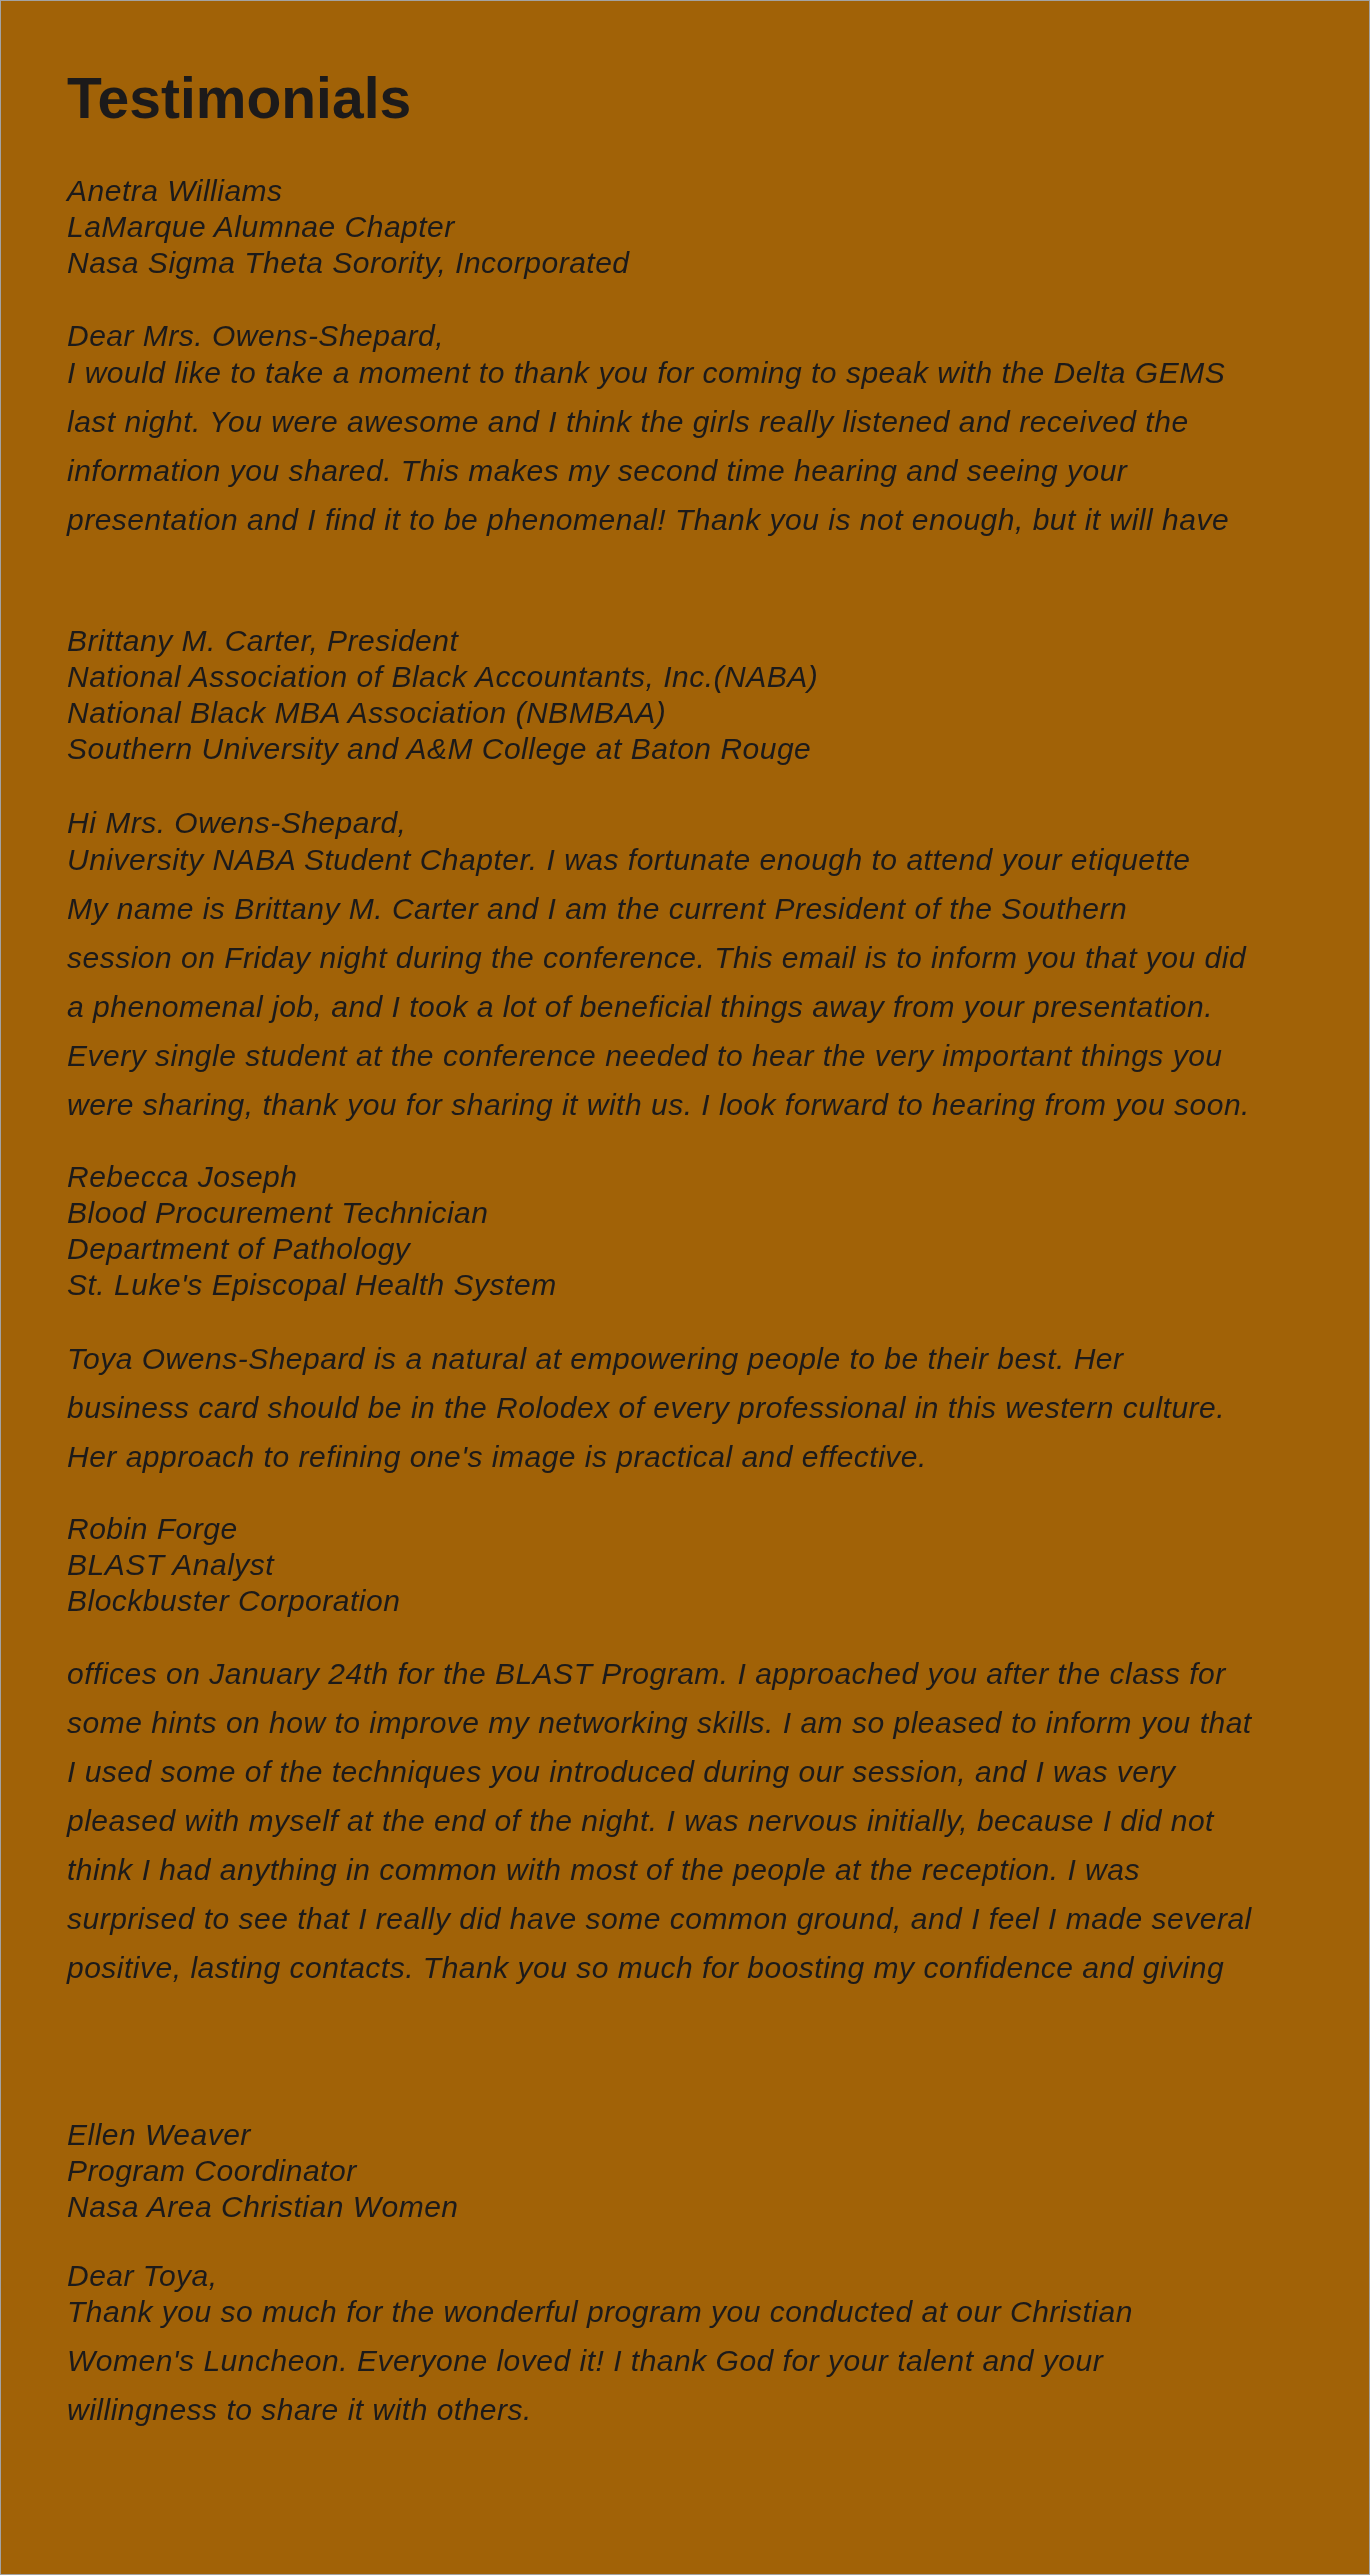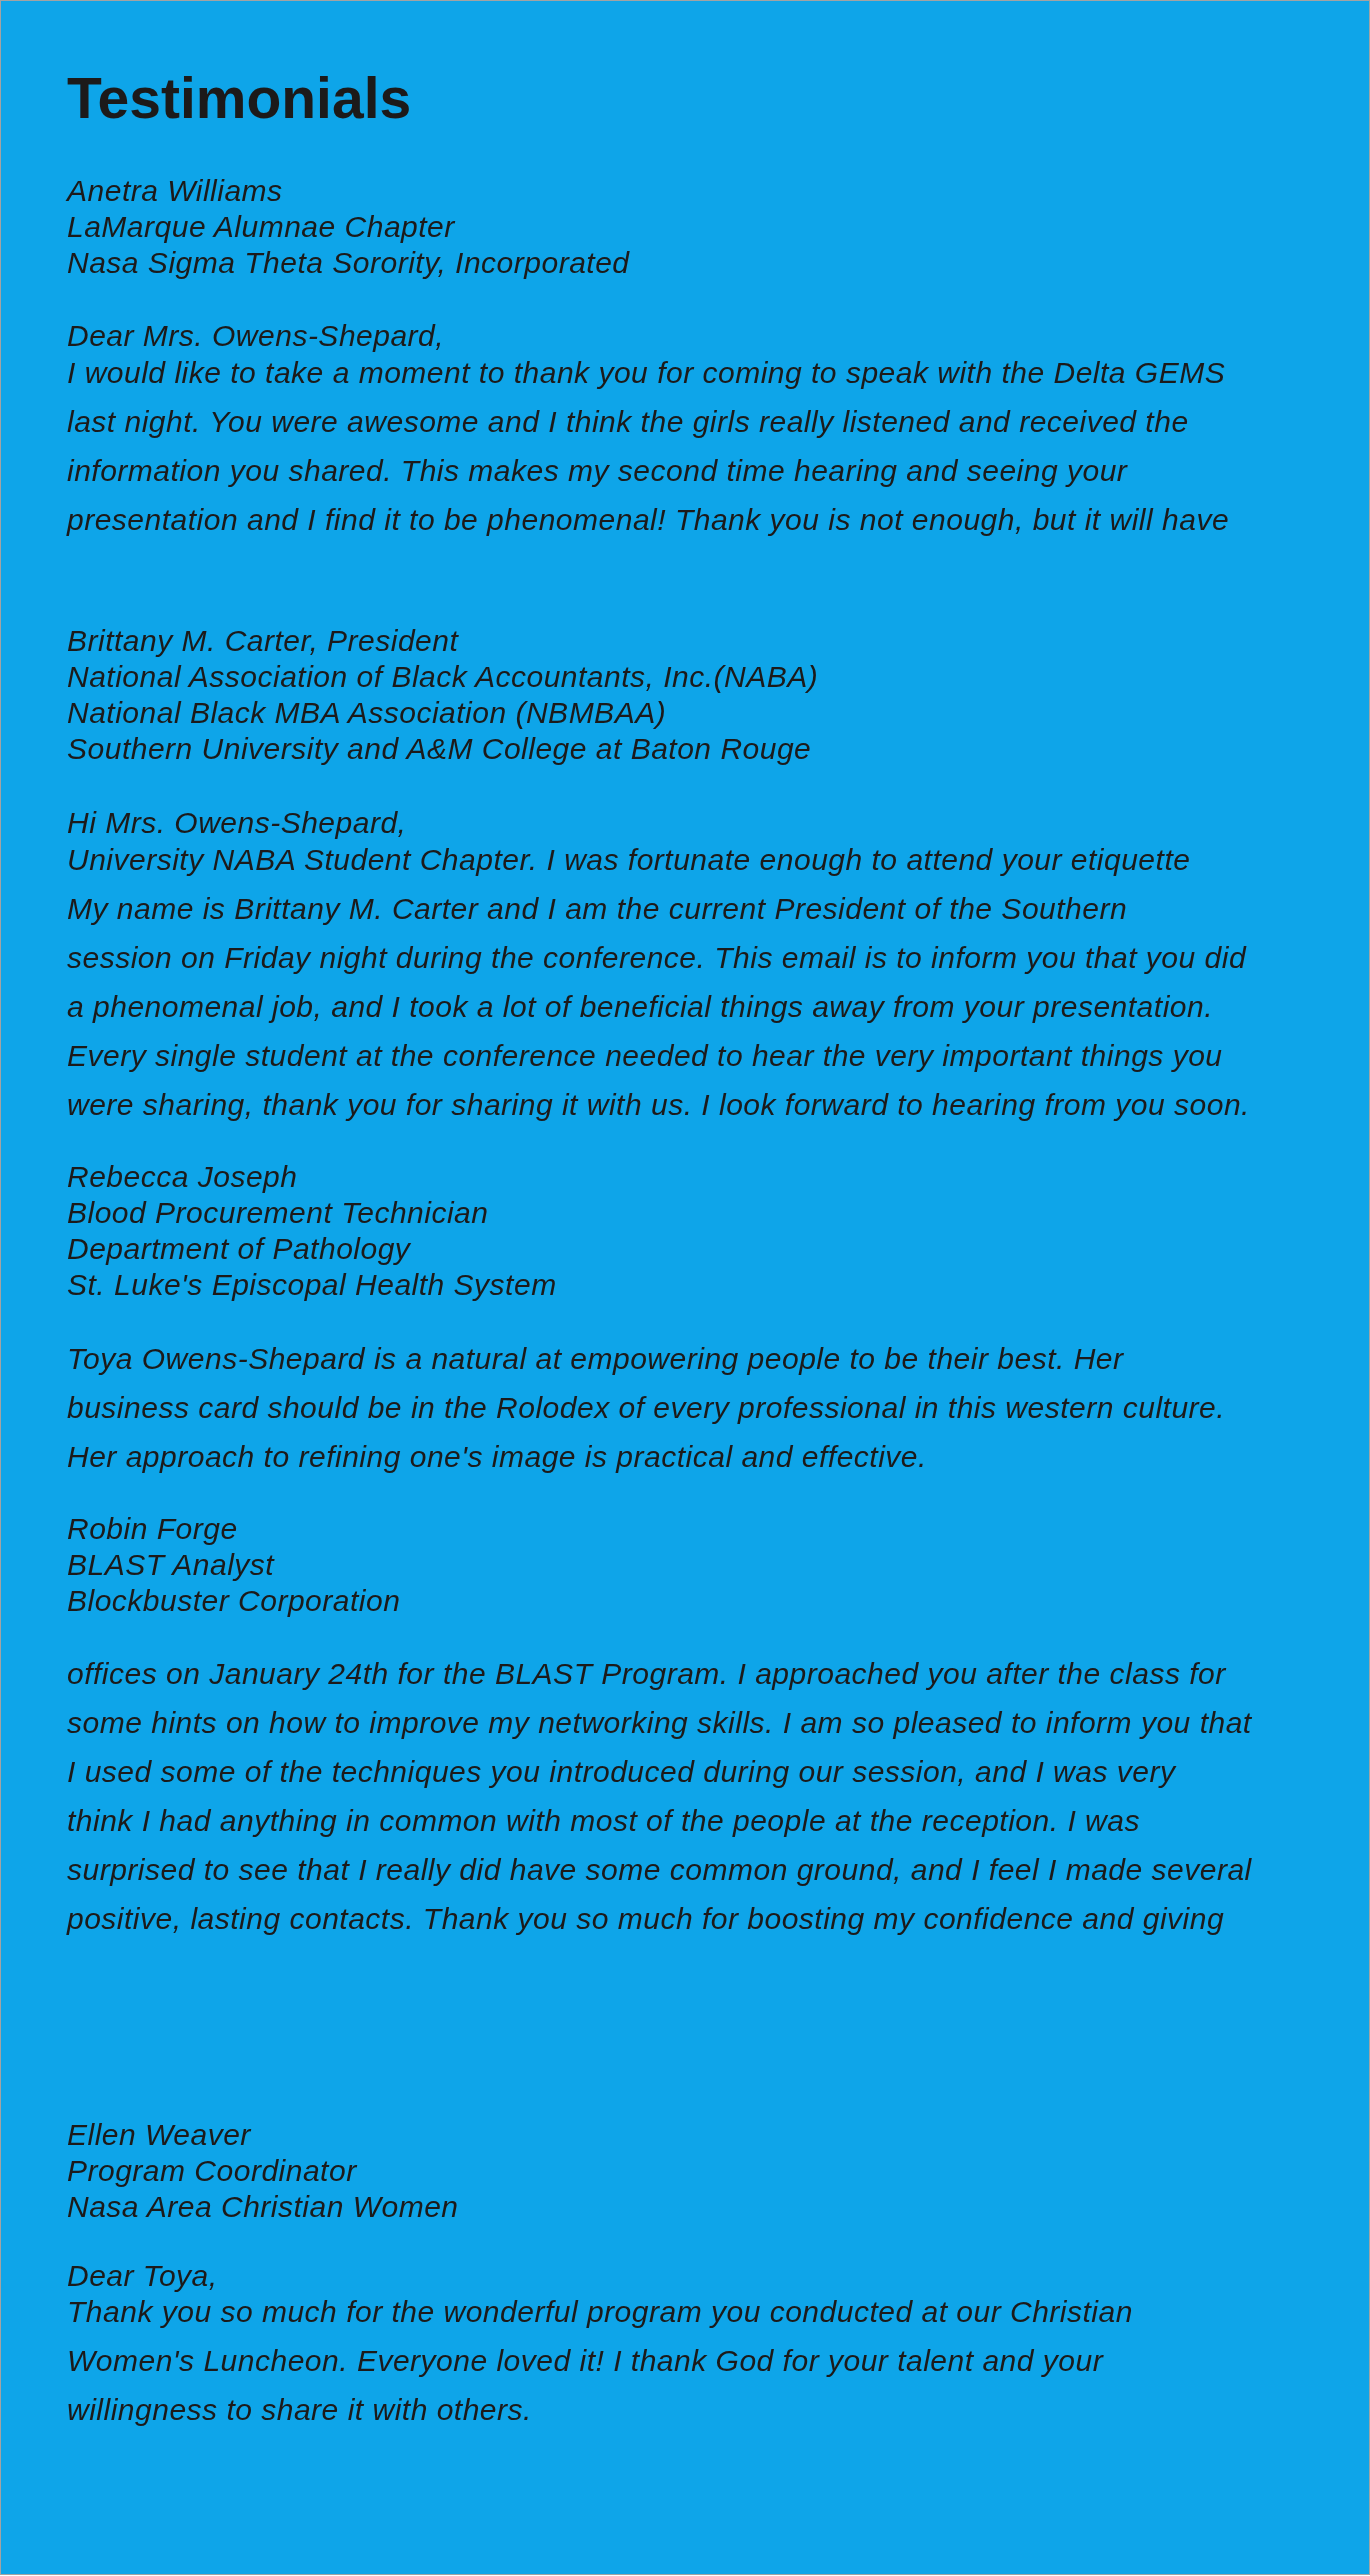--- a/index.html
+++ b/index.html
@@ -15,21 +15,21 @@
       font-family: "Liberation Sans", sans-serif;
       color: #1c1a1a;
     }
     .page {
       position: absolute;
       left: 0;
       top: 0;
       width: 1368px;
       height: 2573px;
       border: 1.6px solid #a3a3a3;
-      background: #0ea5e9;
+      background: #a16207;
     }
     .title {
       position: absolute;
       left: 66px;
       top: 64px;
       margin: 0;
       font-size: 57px;
       line-height: 66px;
       font-weight: bold;
       white-space: nowrap;
@@ -105,20 +105,21 @@
 
   <div class="block addr" style="top:1510px">
     <span class="line">Robin Forge</span>
     <span class="line">BLAST Analyst</span>
     <span class="line">Blockbuster Corporation</span>
   </div>
   <div class="block para" style="top:1648px">
     <span class="line">offices on January 24th for the BLAST Program. I approached you after the class for</span>
     <span class="line">some hints on how to improve my networking skills. I am so pleased to inform you that</span>
     <span class="line">I used some of the techniques you introduced during our session, and I was very</span>
+    <span class="line">pleased with myself at the end of the night. I was nervous initially, because I did not</span>
     <span class="line">think I had anything in common with most of the people at the reception. I was</span>
     <span class="line">surprised to see that I really did have some common ground, and I feel I made several</span>
     <span class="line">positive, lasting contacts. Thank you so much for boosting my confidence and giving</span>
   </div>
 
   <div class="block addr" style="top:2116px">
     <span class="line">Ellen Weaver</span>
     <span class="line">Program Coordinator</span>
     <span class="line">Nasa Area Christian Women</span>
   </div>

